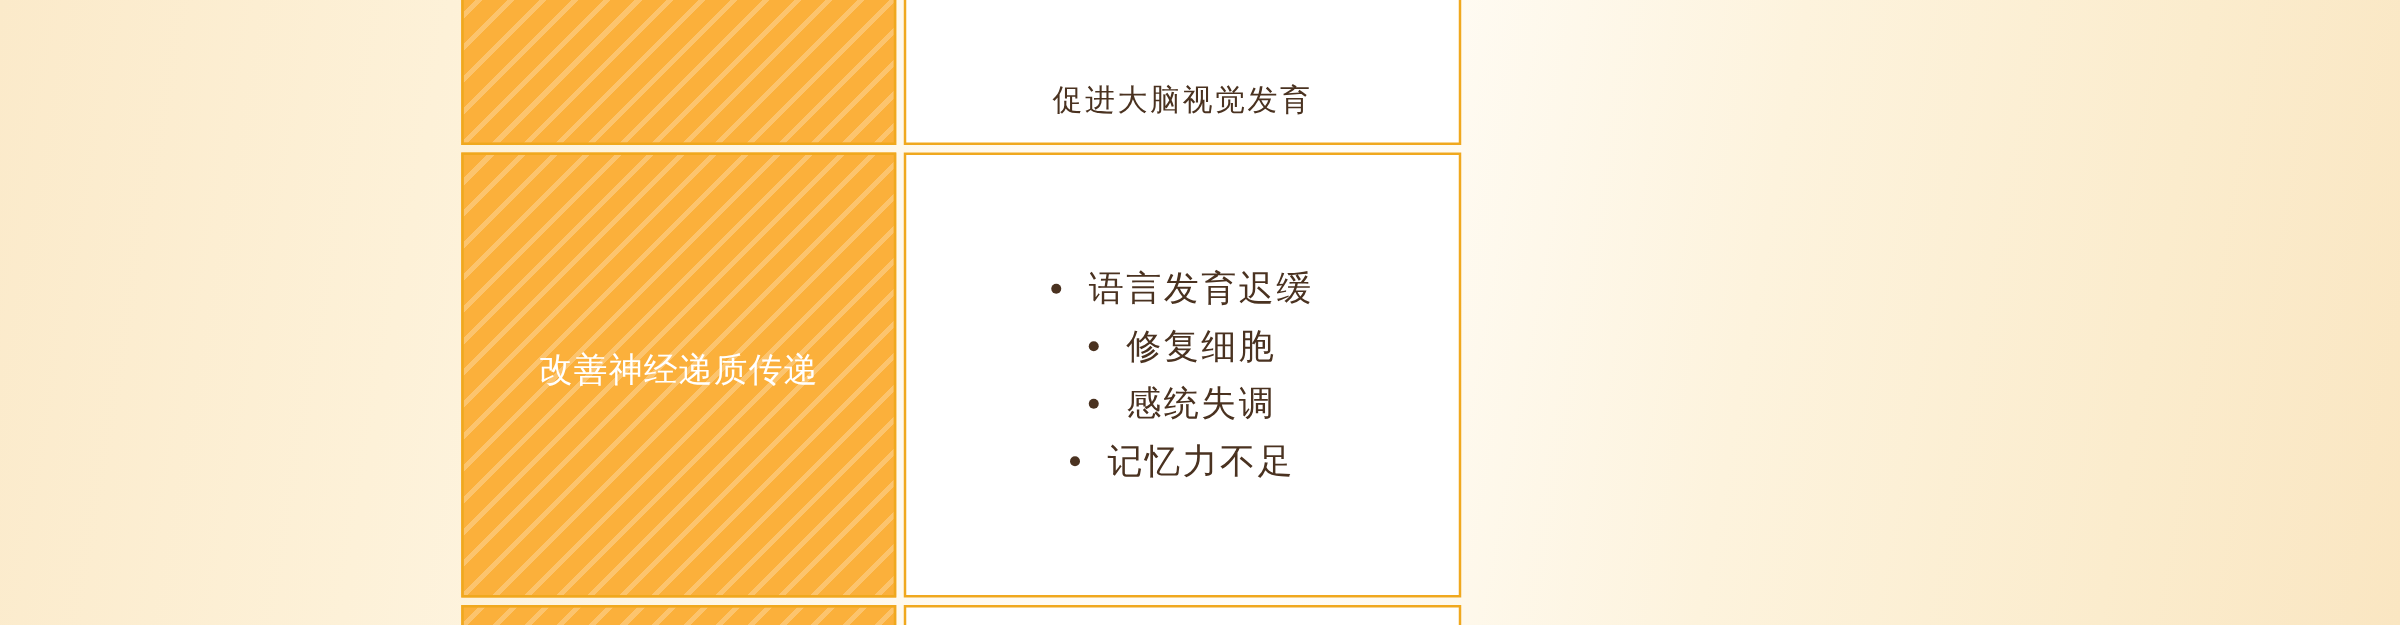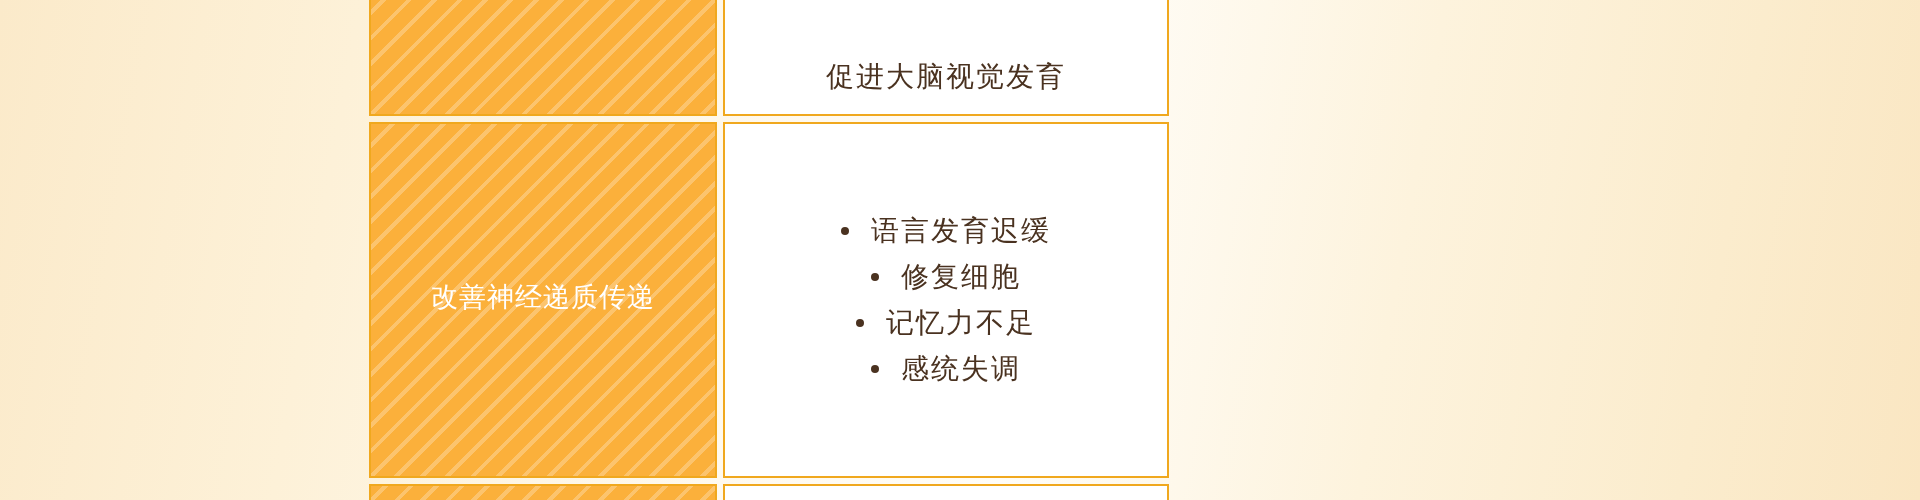--- a/index.html
+++ b/index.html
@@ -108,21 +108,21 @@
   
   .row-prev .cell-left { height: 150px; }
   .row-prev .cell-right { height: 150px; justify-content: flex-end; }
   .row-main .cell-left { height: 356px; font-family: Liberation Mono, monospace; }
   .row-main .cell-right { height: 356px; }
   .row-next .cell-left { height: 120px; }
   .row-next .cell-right { height: 120px; }
 
   .prev-text {
     color: #4a3220;
-    font-size: 28px;
+    font-size: 24px;
     letter-spacing: 2px;
     white-space: nowrap;
     padding-bottom: 4px;
   }
 </style>
 </head>
 <body>
 
 <div class="stage">
   <div class="table-wrap">
@@ -150,26 +150,26 @@
         </div>
 
         <div class="bullet-line">
           <span class="bullet-dot"></span>
           <span class="bullet-text">修复细胞</span>
         </div>
 
 
         <div class="bullet-line">
           <span class="bullet-dot"></span>
-          <span class="bullet-text">记忆力不足</span>
+          <span class="bullet-text">感统失调</span>
         </div>
 
         <div class="bullet-line">
           <span class="bullet-dot"></span>
-          <span class="bullet-text">感统失调</span>
+          <span class="bullet-text">记忆力不足</span>
         </div>
 
 
       </div>
     </div>
 
     <div class="row row-next">
       <div class="cell-left">
         <div class="cell-left-inner"></div>
       </div>

